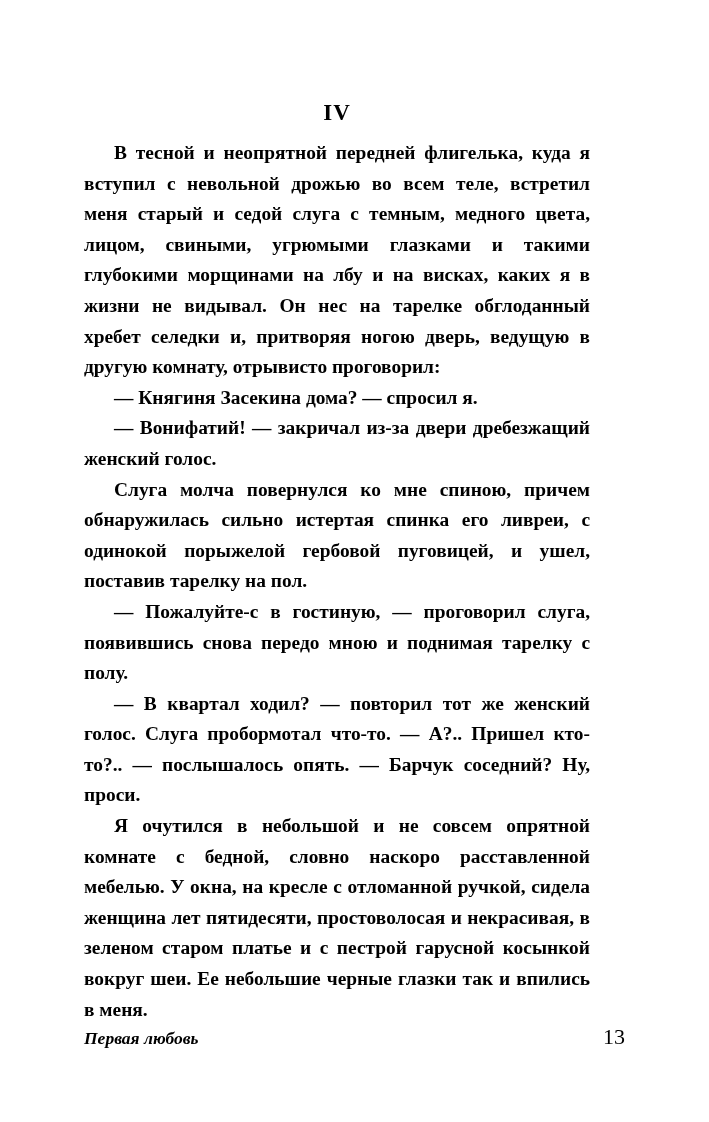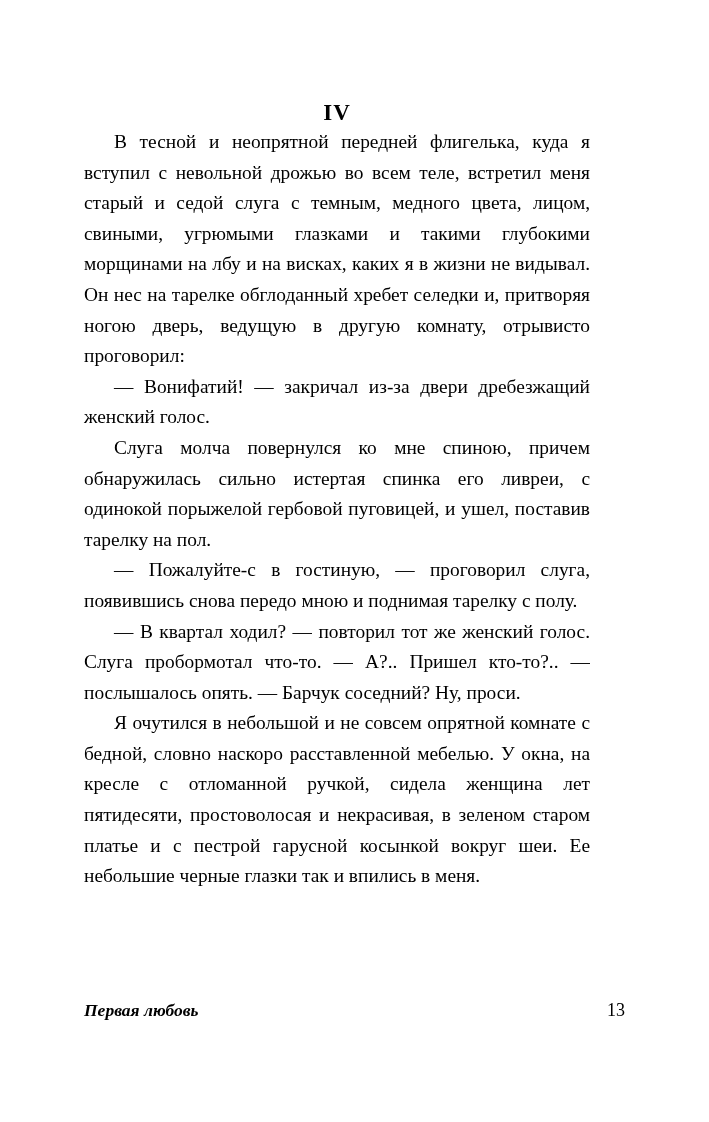--- a/index.html
+++ b/index.html
@@ -24,63 +24,66 @@
     position: absolute;
     left: 84px;
     top: 100px;
     width: 506px;
   }
   .chapter-number {
     text-align: center;
     font-size: 23px;
     font-weight: bold;
     letter-spacing: 1px;
-    margin: 0 0 1px 0;
+    margin: 0 0 12px 0;
     font-family: "Liberation Serif", serif;
   }
   .body-text p {
     margin: 0;
     font-size: 19.4px;
     line-height: 30.6px;
     text-align: justify;
     text-indent: 30px;
     font-family: "Liberation Serif", serif;
     hyphens: manual;
+    font-weight: bold;
   }
   .footer {
     position: absolute;
     left: 84px;
     right: 84px;
     top: 1000px;
     display: flex;
     justify-content: space-between;
     align-items: baseline;
   }
   .footer-title {
     font-size: 17.5px;
     font-style: italic;
     font-weight: bold;
     font-family: "Liberation Serif", serif;
   }
   .footer-page {
-    font-size: 18px;
+    font-size: 22px;
     font-family: "Liberation Serif", serif;
+    margin-top: 24px;
   }
 </style>
 </head>
 <body>
 
 <div class="page">
 
   <div class="content">
 
     <h1 class="chapter-number">IV</h1>
 
     <div class="body-text">
       <p>В тесной и неопрятной передней флигелька, куда я вступил с невольной дрожью во всем теле, встретил меня старый и седой слуга с темным, медного цвета, лицом, свиными, угрюмыми глазками и такими глубокими морщинами на лбу и на висках, каких я в жизни не видывал. Он нес на тарелке обглоданный хребет селедки и, притворяя ногою дверь, ведущую в другую комнату, отрывисто проговорил:</p>
+      <p>— Княгиня Засекина дома? — спросил я.</p>
       <p>— Вонифатий! — закричал из-за двери дребезжащий женский голос.</p>
       <p>Слуга молча повернулся ко мне спиною, причем обнаружилась сильно истертая спинка его ливреи, с одинокой порыжелой гербовой пуговицей, и ушел, поставив тарелку на пол.</p>
       <p>— Пожалуйте-с в гостиную, — проговорил слуга, появившись снова передо мною и поднимая тарелку с полу.</p>
       <p>— В квартал ходил? — повторил тот же женский голос. Слуга пробормотал что-то. — А?.. Пришел кто-то?.. — послышалось опять. — Барчук соседний? Ну, проси.</p>
       <p>Я очутился в небольшой и не совсем опрятной комнате с бедной, словно наскоро расставленной мебелью. У окна, на кресле с отломанной ручкой, сидела женщина лет пятидесяти, простоволосая и некрасивая, в зеленом старом платье и с пестрой гарусной косынкой вокруг шеи. Ее небольшие черные глазки так и впились в меня.</p>
     </div>
 
   </div>
 
   <div class="footer">

